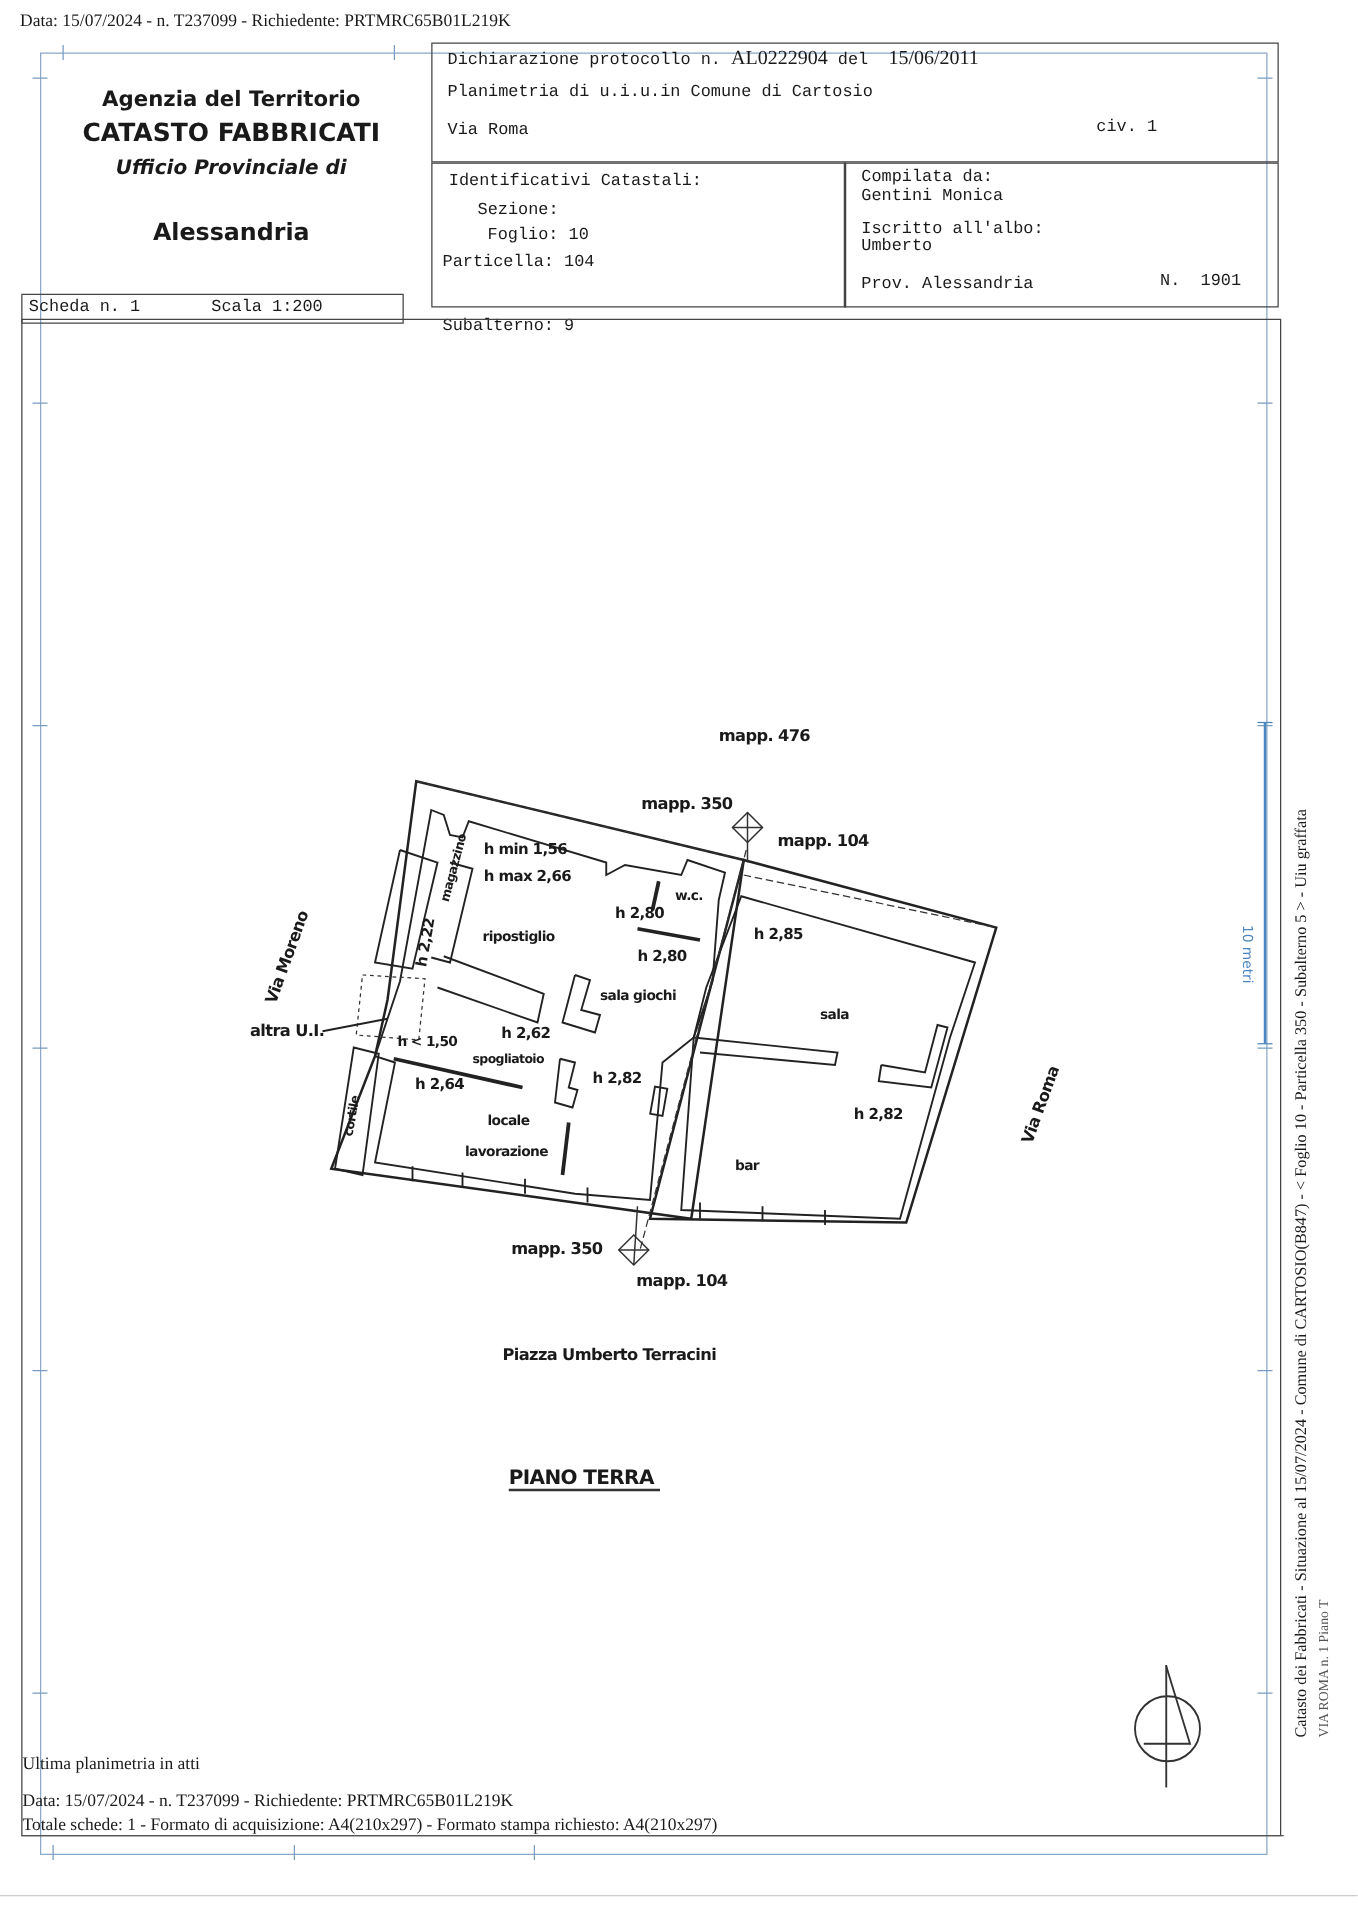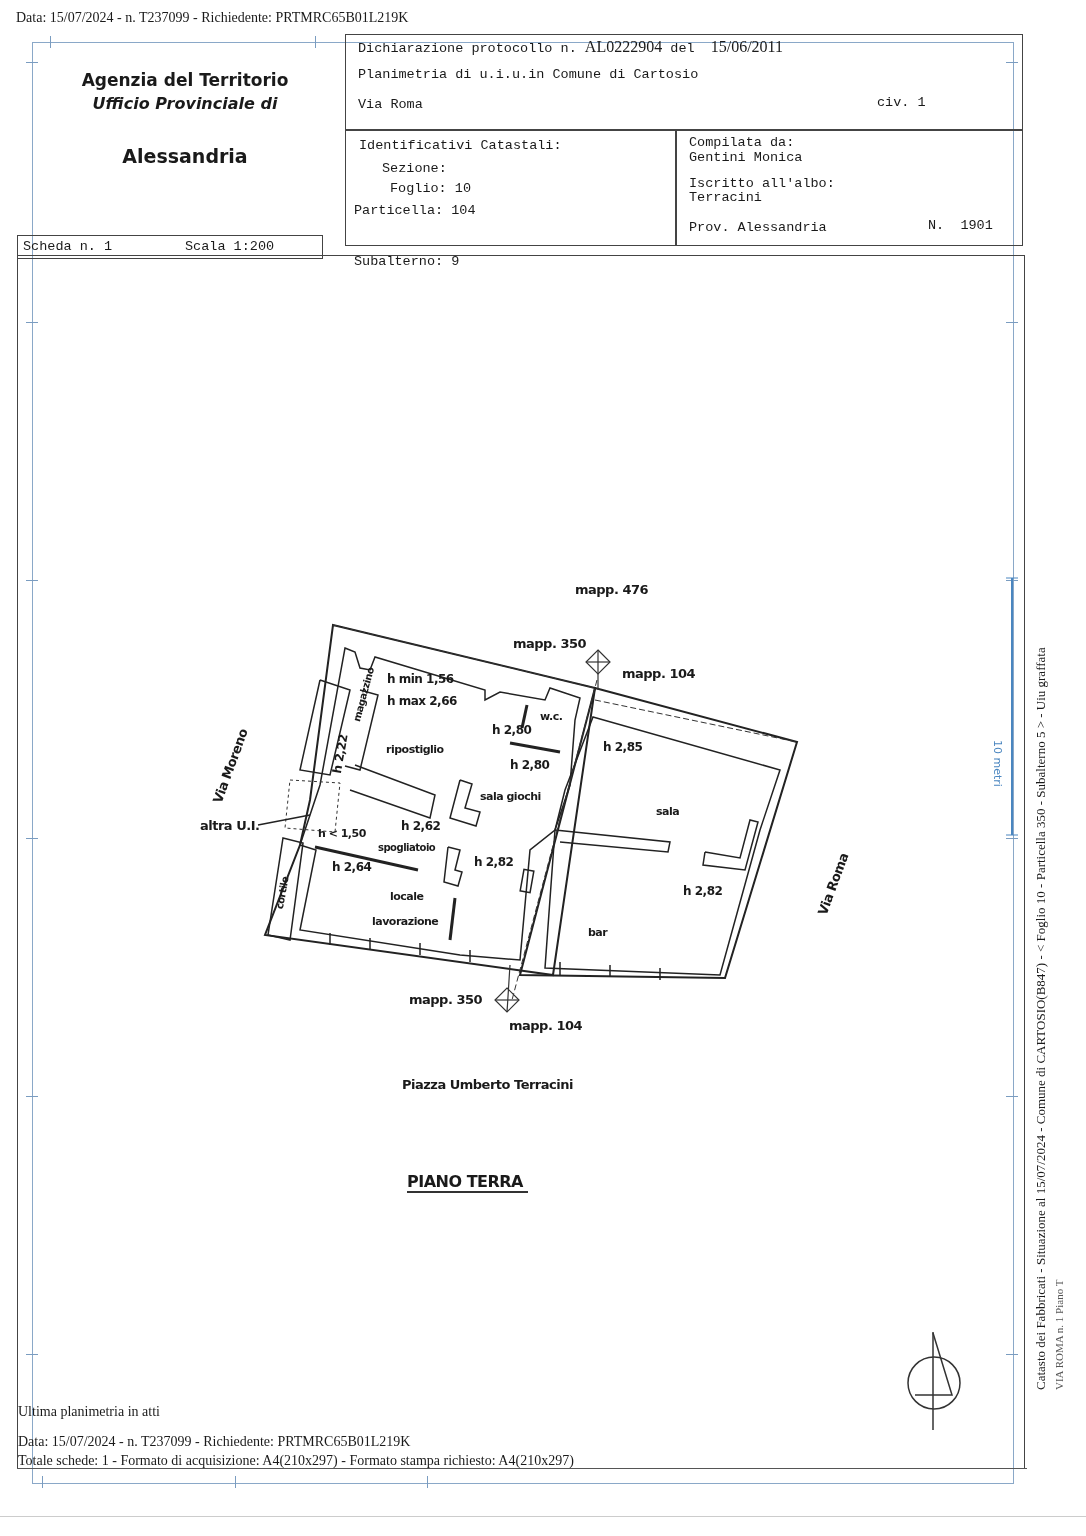--- a/index.html
+++ b/index.html
@@ -41,20 +41,21 @@
 <div class="tick" style="left:1006px; top:580px; width:12px; height:1px;"></div>
 <div class="tick" style="left:1006px; top:838px; width:12px; height:1px;"></div>
 <div class="tick" style="left:1006px; top:1096px; width:12px; height:1px;"></div>
 <div class="tick" style="left:1006px; top:1354px; width:12px; height:1px;"></div>
 <div class="tick" style="left:42px; top:1476px; width:1px; height:12px;"></div>
 <div class="tick" style="left:235px; top:1476px; width:1px; height:12px;"></div>
 <div class="tick" style="left:427px; top:1476px; width:1px; height:12px;"></div>
 
 <div class="abs agency">
   <div class="l1">Agenzia del Territorio</div>
+  <div class="l2">CATASTO FABBRICATI</div>
   <div class="l3">Ufficio Provinciale di</div>
   <div class="l4">Alessandria</div>
 </div>
 
 <div class="abs box" style="left:345px; top:34px; width:676px; height:94px;"></div>
 <div class="abs mono-sm" style="left:358px; top:38px; white-space:nowrap;">
   <span>Dichiarazione protocollo n.</span>
   <span class="handwriting">AL0222904</span>
   <span>del</span>
   <span class="handwriting" style="margin-left:8px;">15/06/2011</span>
@@ -79,27 +80,27 @@
 </div>
 <div class="abs mono-sm" style="left:354px; top:225px;margin-top:29px;">
   <span>Subalterno:</span>
   <span>9</span>
 </div>
 
 <div class="abs box" style="left:675px; top:130px; width:346px; height:114px;"></div>
 <div class="abs mono-sm" style="left:689px; top:135px;">Compilata da:</div>
 <div class="abs mono-sm" style="left:689px; top:150px;">Gentini Monica</div>
 <div class="abs mono-sm" style="left:689px; top:176px;">Iscritto all'albo:</div>
-<div class="abs mono-sm" style="left:689px; top:190px;">Terracini</div>
+<div class="abs mono-sm" style="left:689px; top:190px;">Umberto</div>
 <div class="abs mono-sm" style="left:689px; top:220px;">Prov. Alessandria</div>
 <div class="abs mono-sm" style="left:928px; top:218px; white-space:pre;">N.  1901</div>
 
 <div class="abs box" style="left:17px; top:235px; width:304px; height:22px;"></div>
 <div class="abs mono-sm" style="left:23px; top:239px;">Scheda n. 1</div>
-<div class="abs mono-sm" style="left:185px; top:239px;">Scala 1:200</div>
+<div class="abs mono-sm" style="left:169px; top:239px;">Scala 1:200</div>
 
 <div class="abs box" style="left:17px; top:255px; width:1006px; height:1212px;"></div>
 
 <svg class="abs" style="left:0; top:0;" width="1086" height="1536" viewBox="0 0 1086 1536">
   <g fill="none" stroke="#222" stroke-width="2">
 
     <polygon points="333,625 595,688 553,975 265,935 300,845 310,800"></polygon>
 
     <polygon points="595,688 797,742 725,978 520,975"></polygon>
 

